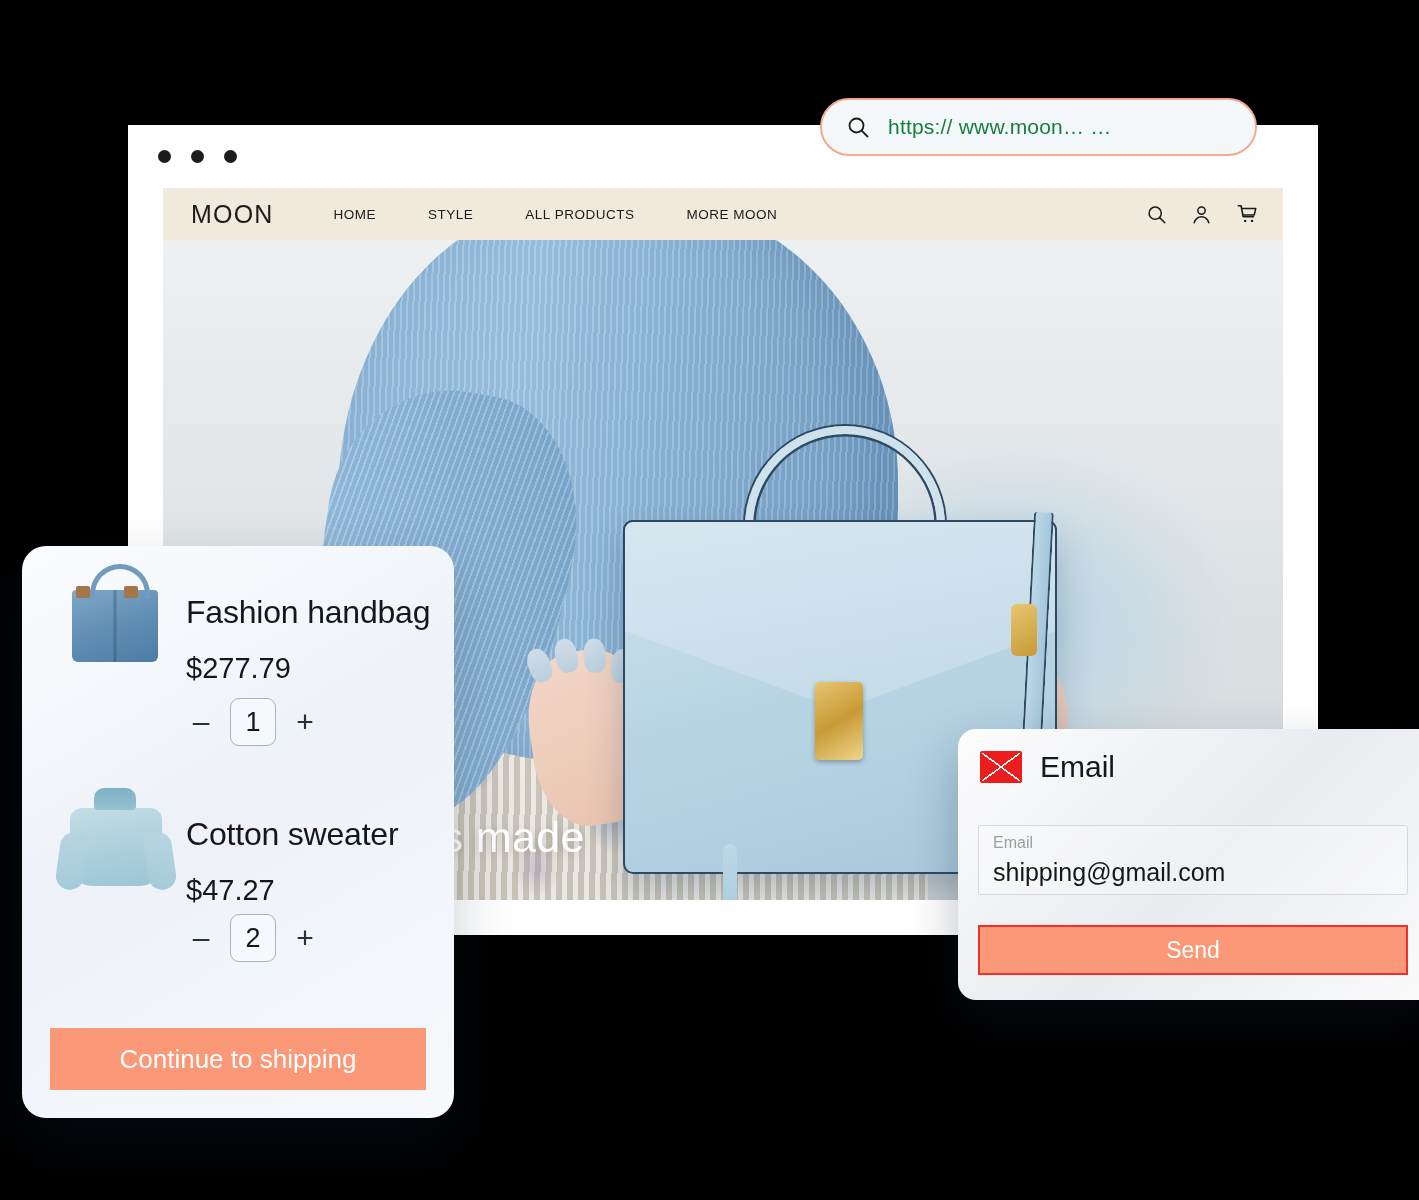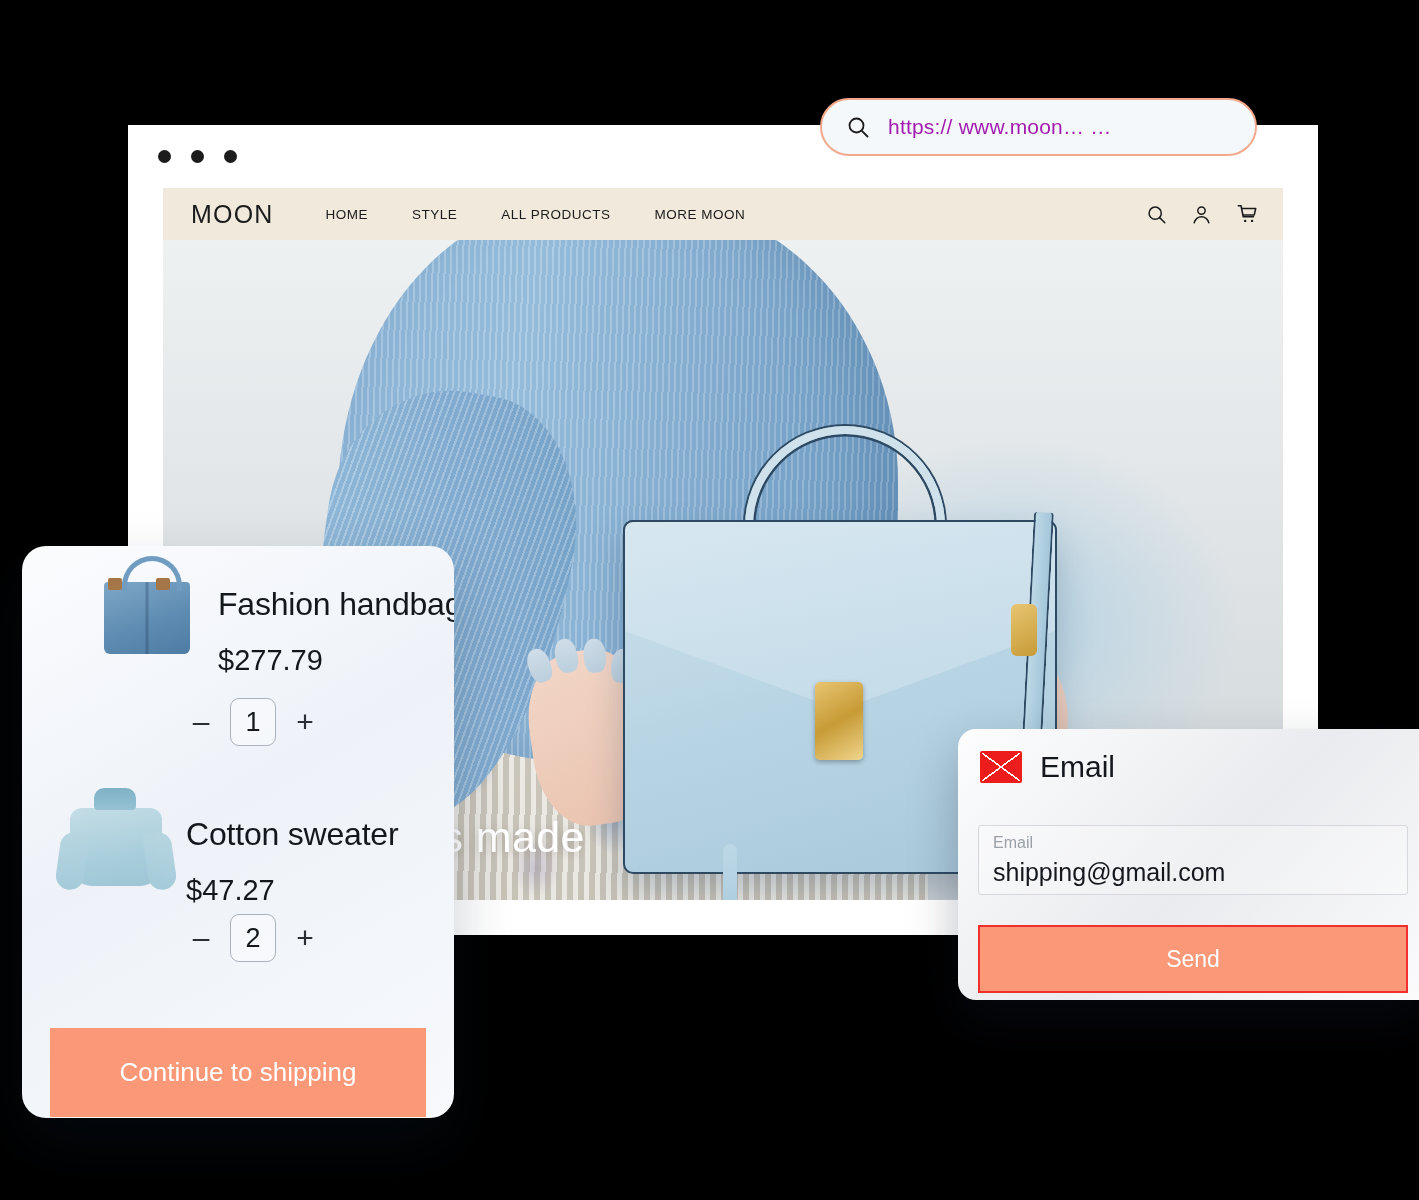--- a/index.html
+++ b/index.html
@@ -59,21 +59,21 @@
     z-index: 20;
   }
   .url-pill .search-ic {
     width: 24px;
     height: 24px;
     flex: 0 0 auto;
     margin-right: 18px;
   }
   .url-text {
     font-size: 21px;
-    color: #a21caf;
+    color: #15803d;
     letter-spacing: 0.2px;
     white-space: nowrap;
   }
 
   
   .site-nav {
     position: absolute;
     left: 35px;
     top: 63px;
     width: 1120px;
@@ -96,20 +96,21 @@
     display: flex;
     align-items: center;
     gap: 44px;
   }
   .nav-links a {
     font-size: 13.5px;
     letter-spacing: 0.5px;
     color: #1b1b1b;
     text-decoration: none;
     white-space: nowrap;
+    margin-left: 8px;
   }
   .nav-icons {
     margin-left: auto;
     display: flex;
     align-items: center;
     gap: 24px;
   }
   .nav-icons svg { display: block; }
 
   
@@ -267,21 +268,21 @@
     box-shadow: 0 26px 60px rgba(20,35,60,.22);
     z-index: 30;
     overflow: hidden;
   }
   .cart-item {
     position: absolute;
     left: 0; right: 0;
     display: flex;
     align-items: flex-start;
   }
-  .cart-item.item-0 { top: 20px; padding-left: 32px; }
+  .cart-item.item-0 { top: 28px; }
   .cart-item.item-1 { top: 248px; align-items: center; }
   .thumb {
     width: 108px;
     height: 112px;
     margin-left: 40px;
     flex: 0 0 auto;
     position: relative;
   }
   .item-texts { margin-left: 16px; padding-top: 22px; }
   .item-name {
@@ -324,21 +325,21 @@
     align-items: center;
     justify-content: center;
     font-size: 27px;
     color: #14181d;
   }
   .continue-btn {
     position: absolute;
     left: 28px;
     top: 482px;
     width: 376px;
-    height: 89px;
+    height: 62px;
     background: #fb9878;
     color: #ffffff;
     font-size: 26px;
     display: flex;
     align-items: center;
     justify-content: center;
     border: none;
     cursor: pointer;
     font-family: inherit;
   }
@@ -424,21 +425,21 @@
   .field-value {
     font-size: 25px;
     color: #14181d;
     margin-top: 9px;
     line-height: 1;
     white-space: nowrap;
   }
   .send-btn {
     position: absolute;
     left: 20px; top: 196px;
-    width: 430px; height: 68px;
+    width: 430px; height: 50px;
     background: #fb9878;
     border: 2px solid #f22f2f;
     color: #ffffff;
     font-size: 23px;
     display: flex;
     align-items: center;
     justify-content: center;
     cursor: pointer;
     font-family: inherit;
     box-sizing: border-box;

